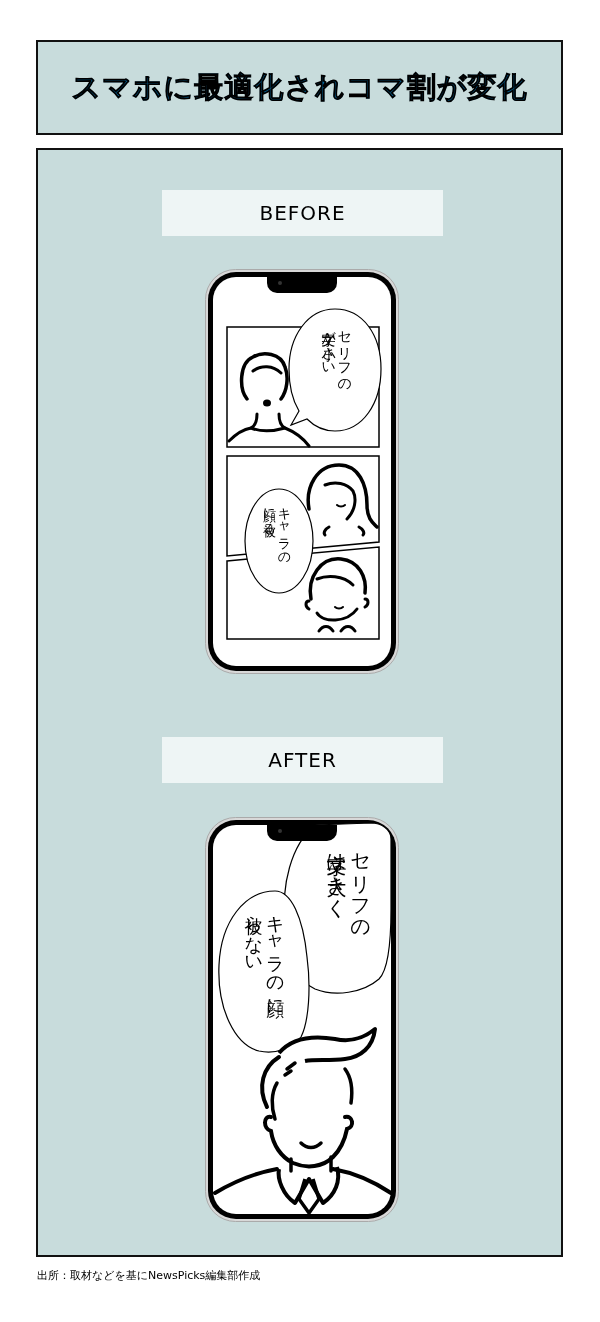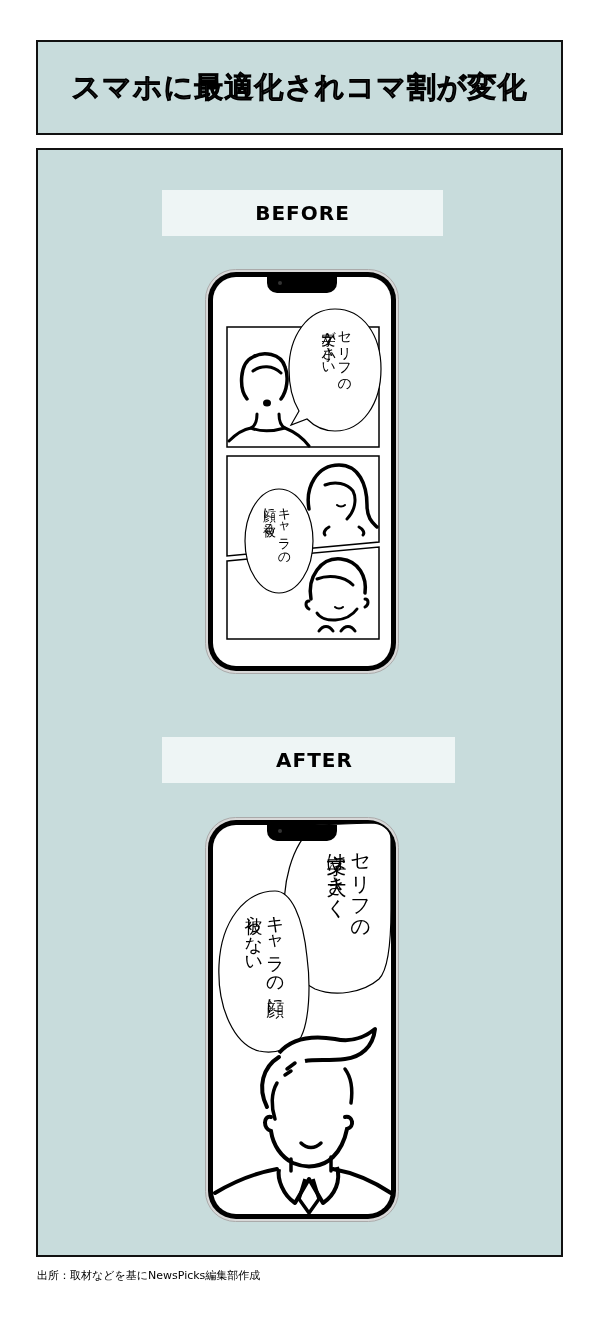--- a/index.html
+++ b/index.html
@@ -6,30 +6,30 @@
   body {
     width:600px; height:1322px; background:#ffffff; position:relative; overflow:hidden;
     font-family:"DejaVu Sans", sans-serif;
   }
   .title-box {
     position:absolute; left:36px; top:40px; width:523px; height:91px;
     background:#c8dcdc; border:2px solid #111;
     display:flex; align-items:center; justify-content:center;
   }
   .title-text {
-    font-size:29px; font-weight:bold; color:#404040; letter-spacing:1px;
+    font-size:29px; font-weight:bold; color:#0369a1; letter-spacing:1px;
     -webkit-text-stroke:0.8px #000;
   }
   .panel {
     position:absolute; left:36px; top:148px; width:523px; height:1105px;
     background:#c8dcdc; border:2px solid #111;
   }
   .label-box {
     position:absolute; left:124px; width:281px; height:46px;
-    background:#eef5f5; display:flex; align-items:center; justify-content:center;font-weight:bold;
+    background:#eef5f5; display:flex; align-items:center; justify-content:center;
   }
   .label-text {
     font-family:"DejaVu Sans", sans-serif; font-size:20px; color:#000; letter-spacing:1px;
   }
   .phone {
     position:absolute; left:167px; width:194px; height:405px;
   }
   .phone svg { position:absolute; left:0; top:0; }
   .vtext {
     position:absolute; writing-mode:vertical-rl; text-orientation:upright;
@@ -99,21 +99,21 @@
     <div class="vtext" style="left:116px; top:52px; font-size:14px;">
       <span style="display: block;">セリフの</span>
         <span style="display: block;">文字が小さい</span>
     </div>
     <div class="vtext" style="left:56px; top:230px; font-size:13px;">
       <span style="display: block;">キャラの</span>
         <span style="display: block;">顔に被る</span>
     </div>
   </div>
 
-  <div class="label-box" style="top:587px;padding-left:12px;">
+  <div class="label-box" style="top:587px;">
     <span class="label-text">AFTER</span>
   </div>
 
   <div class="phone" style="top:667px;">
     <svg width="194" height="405" viewBox="0 0 194 405">
       <rect x="-3" y="70" width="3" height="16" fill="#999"></rect>
       <rect x="-3" y="100" width="3" height="28" fill="#999"></rect>
       <rect x="-3" y="135" width="3" height="28" fill="#999"></rect>
       <rect x="194" y="110" width="3" height="40" fill="#999"></rect>
       <rect x="0.5" y="0.5" width="193" height="404" rx="30" fill="#d8d8d8" stroke="#aaa"></rect>

